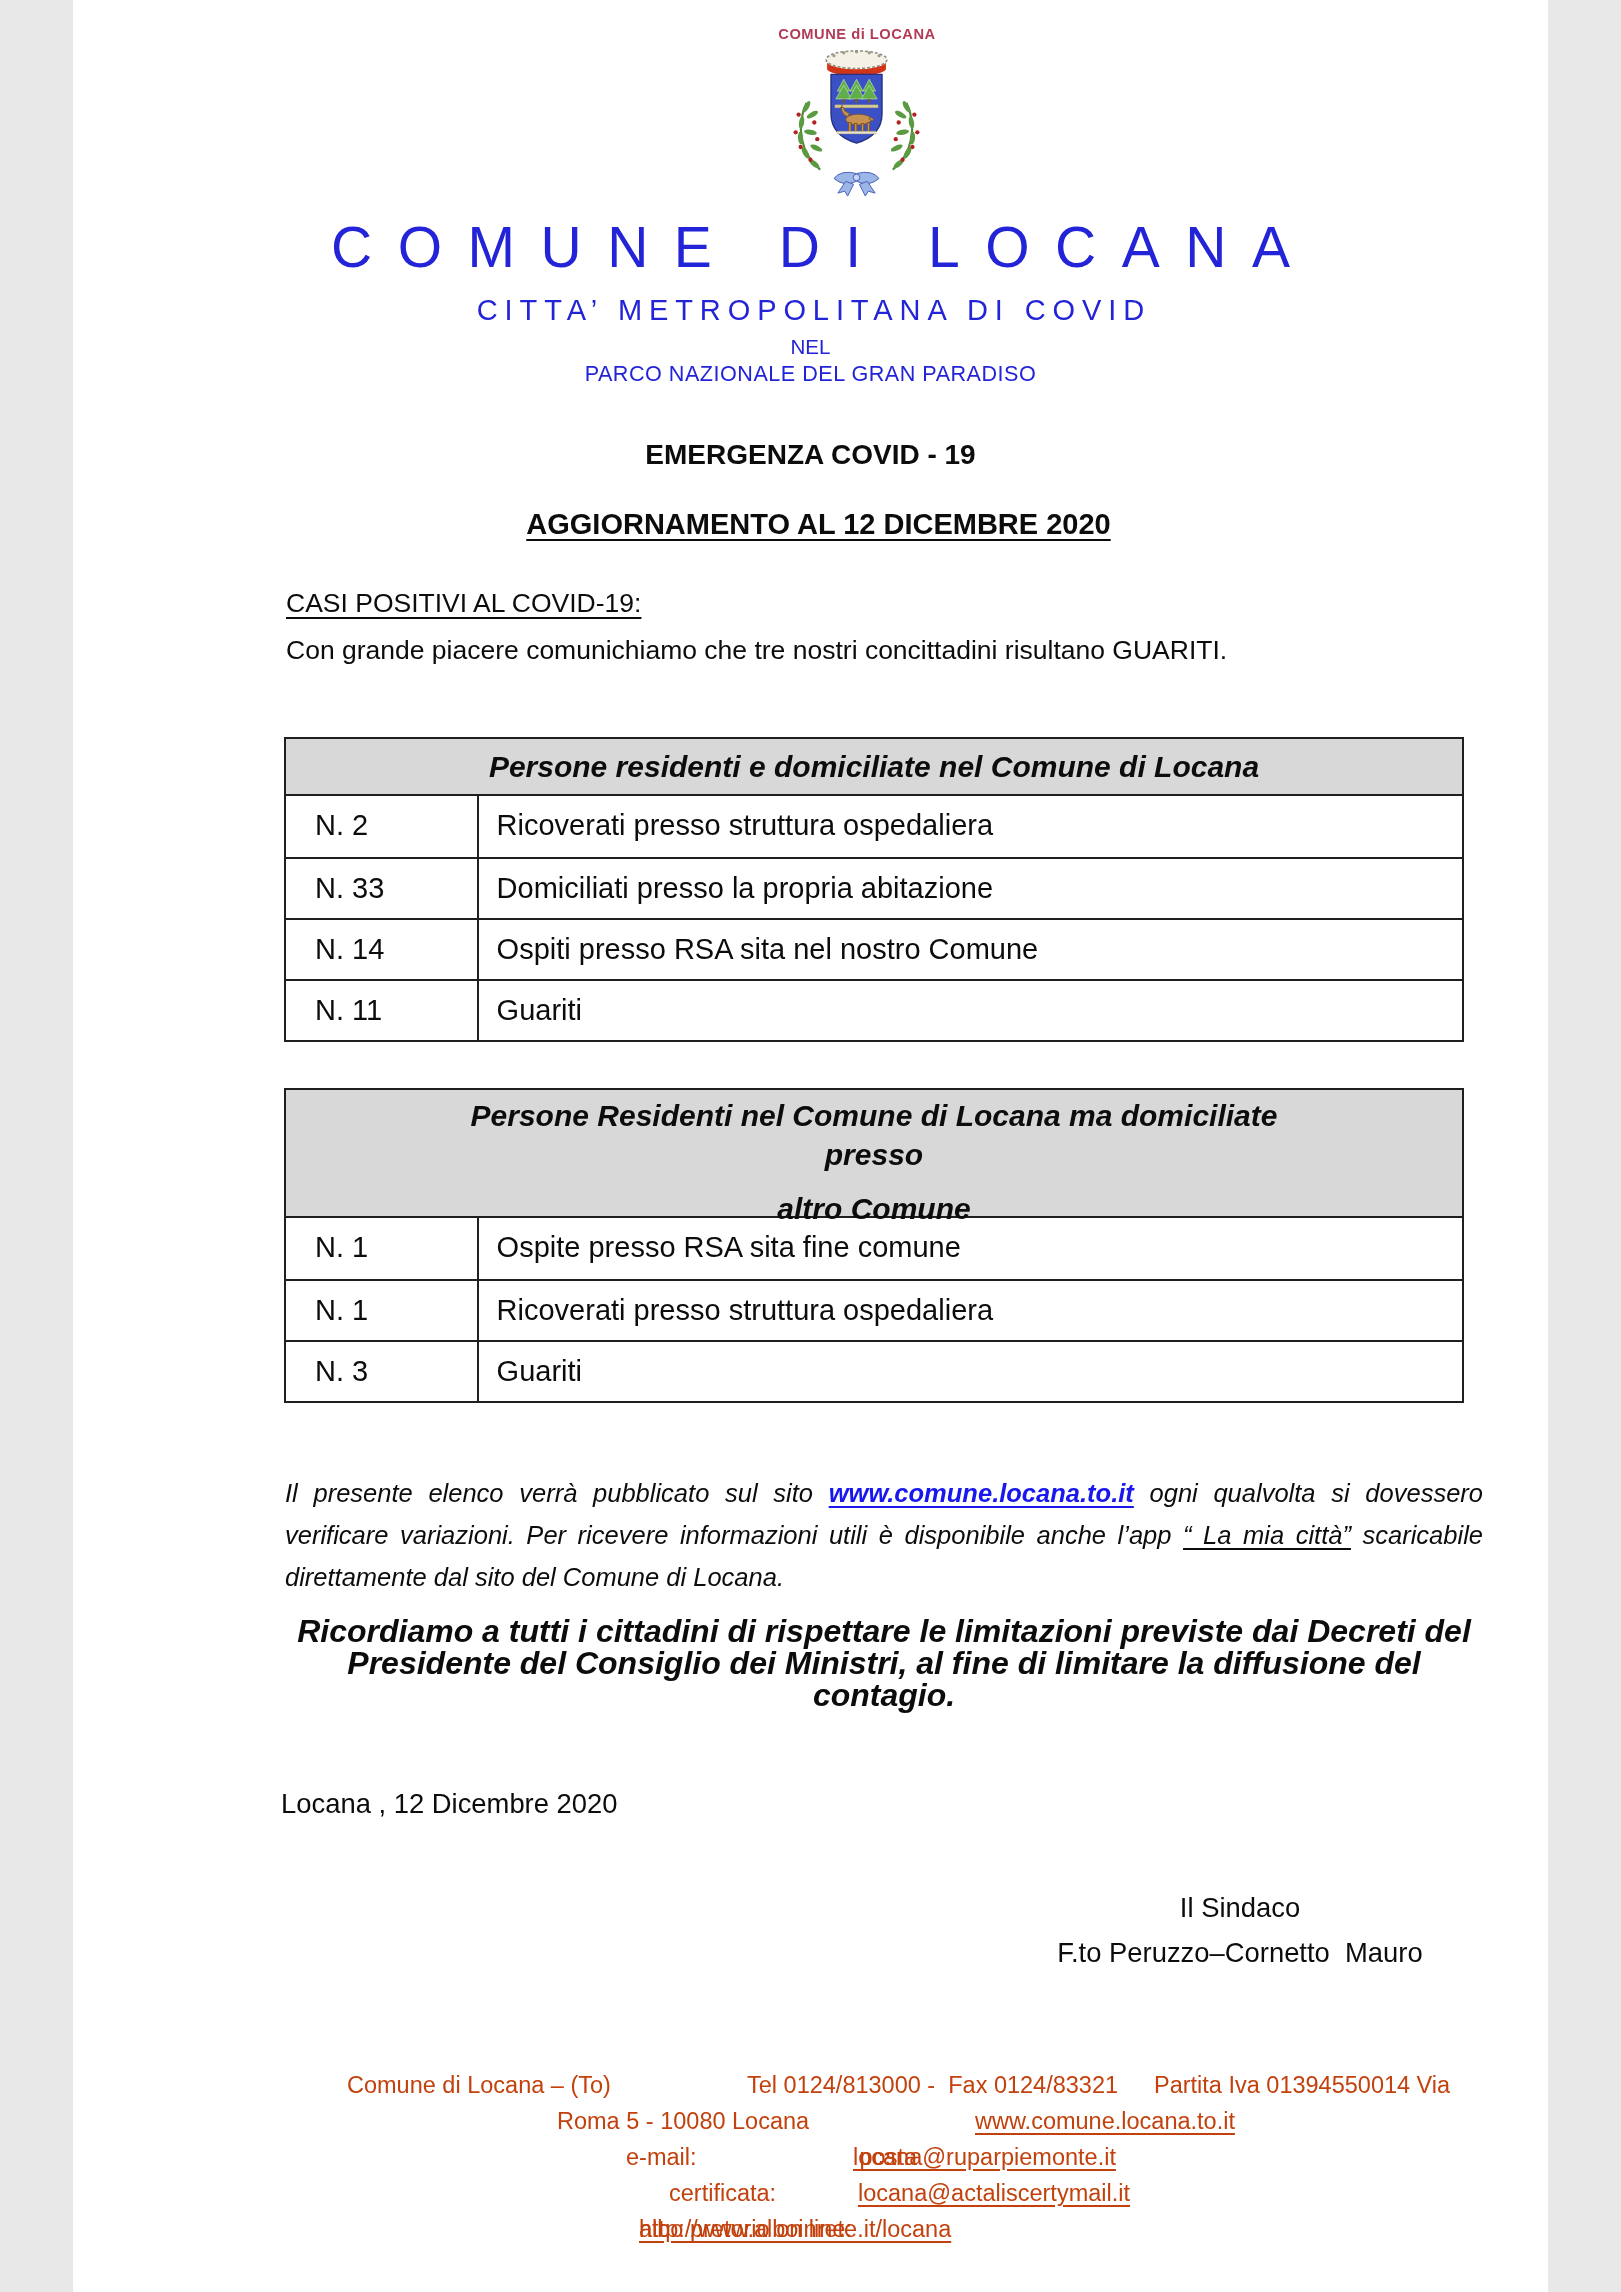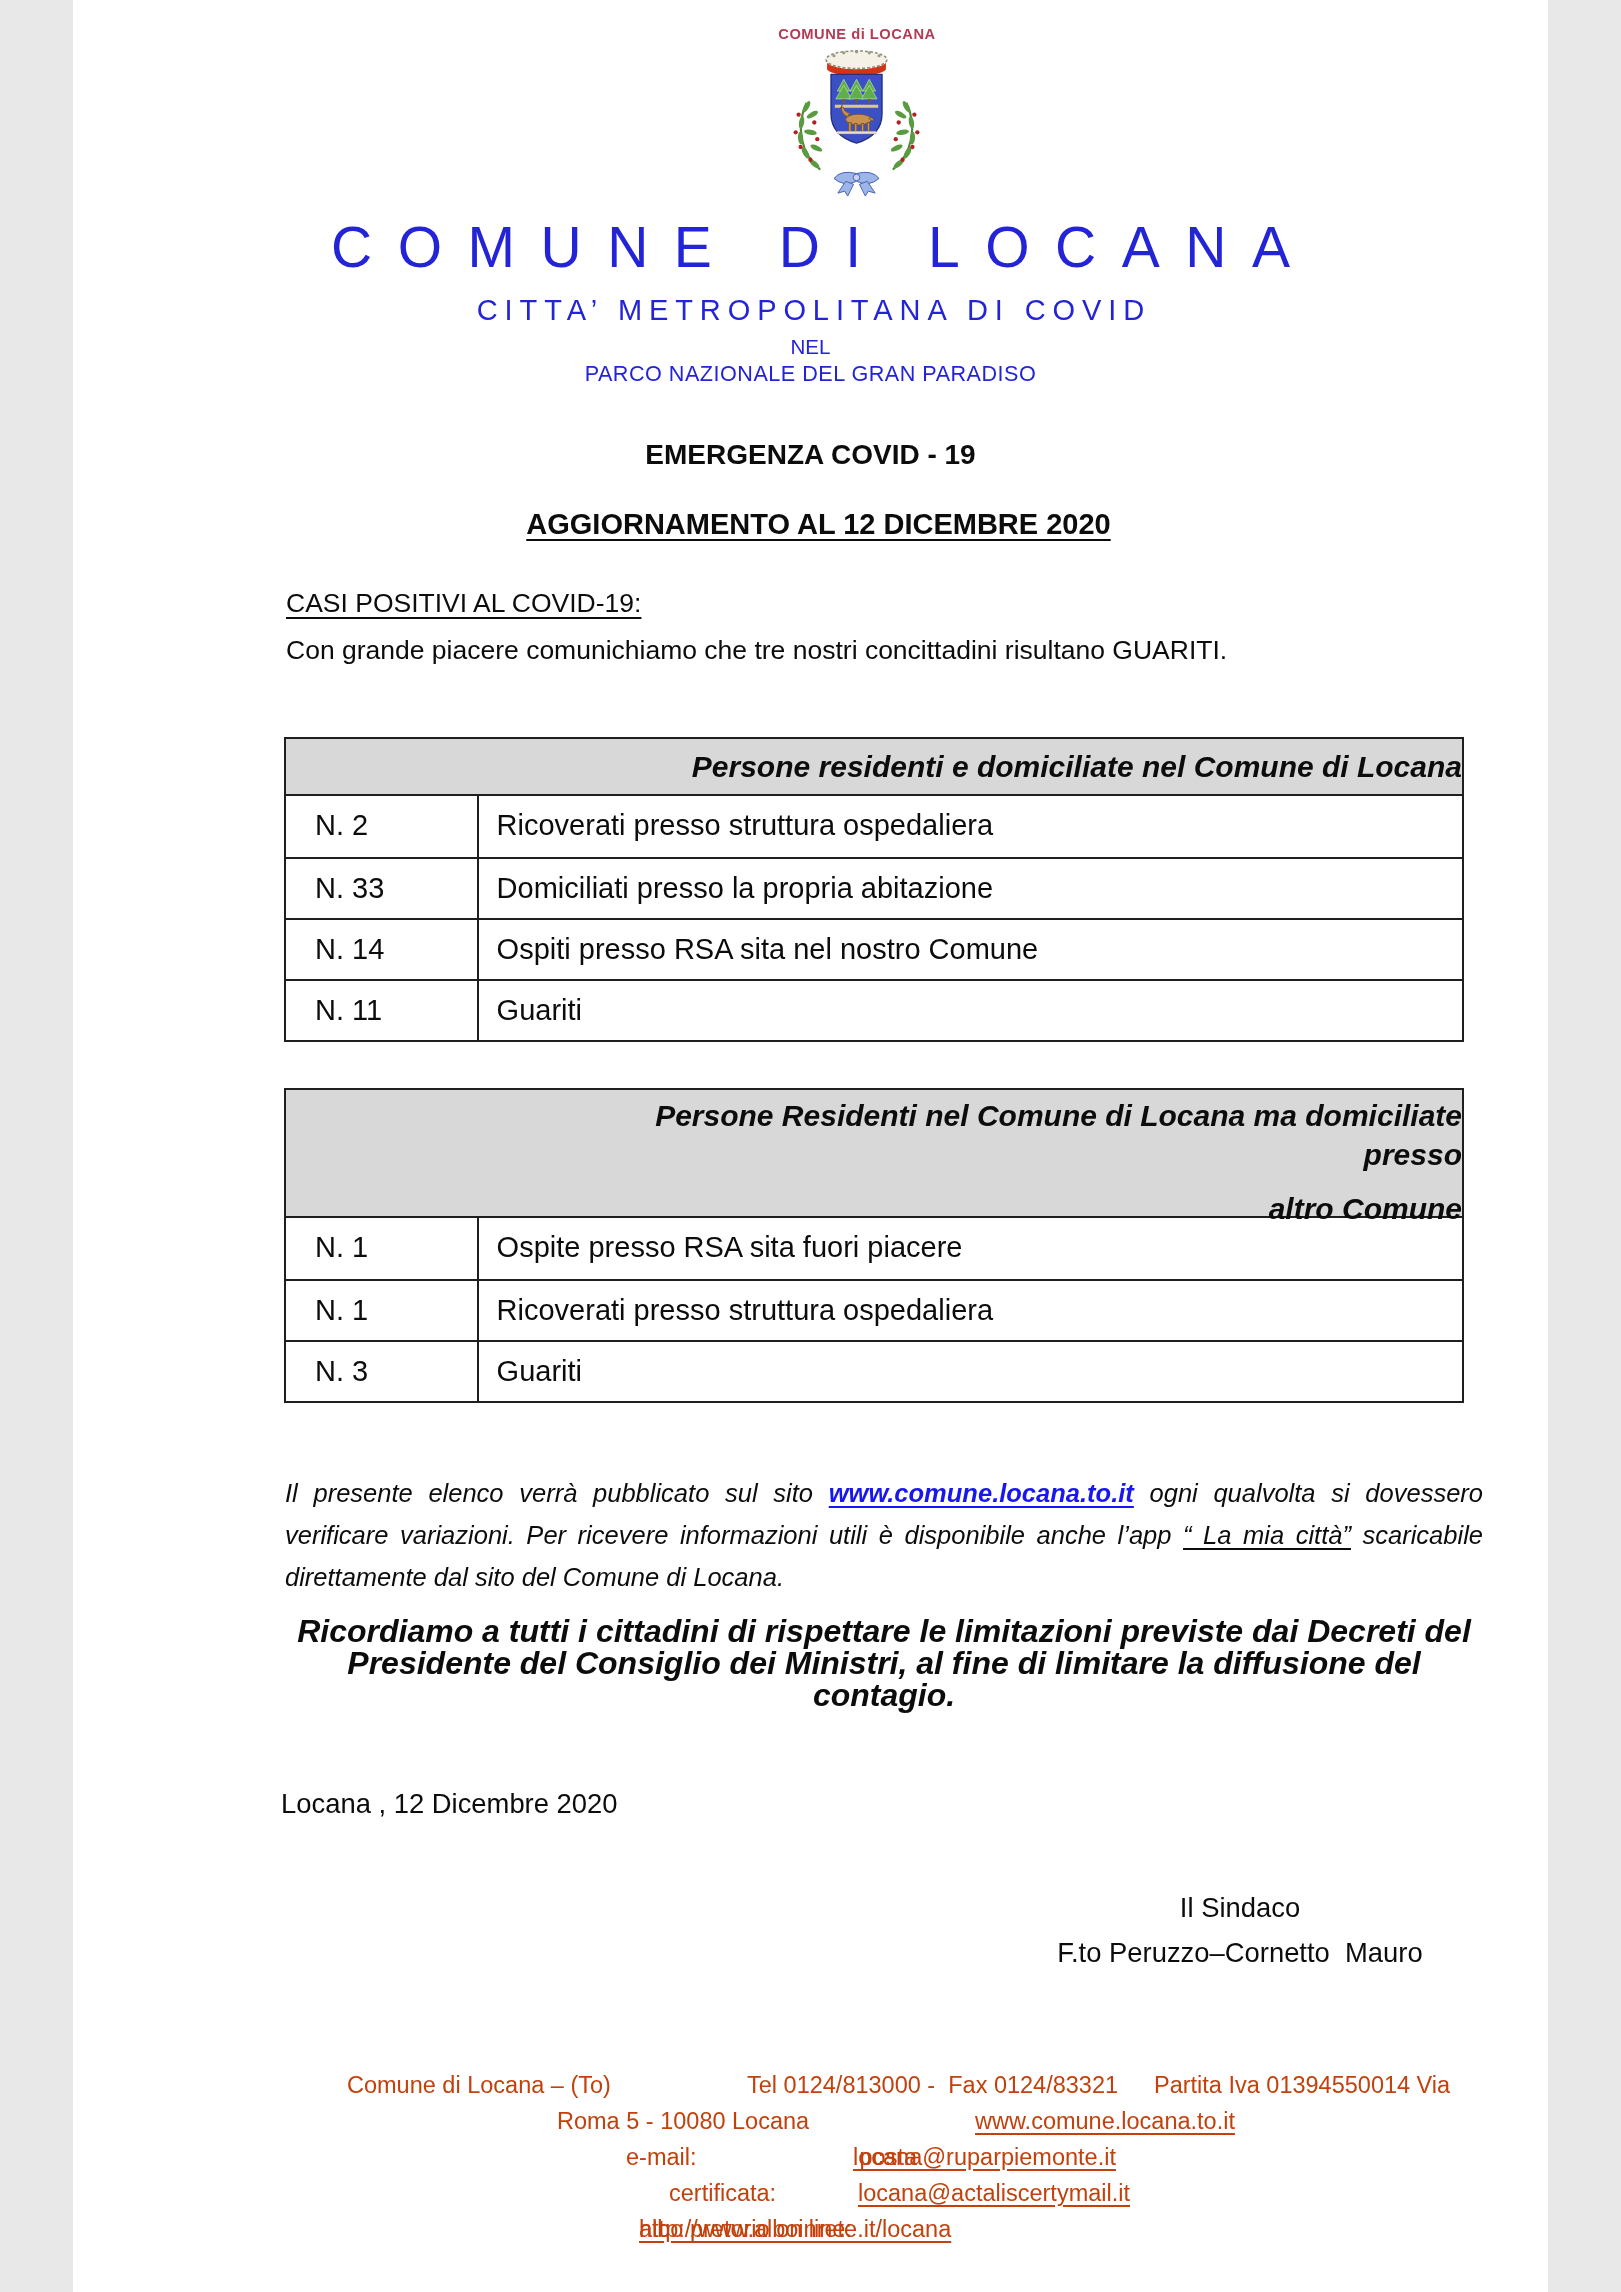--- a/index.html
+++ b/index.html
@@ -58,21 +58,21 @@
   
   .ctable {
     position:absolute; left:211px; width:1180px;
     border:2px solid #1f1f1f; box-sizing:border-box;
     font-size:29px;
   }
   .t1 { top:737px; }
   .t2 { top:1088px; }
   .t-head {
     background:#d8d8d8; border-bottom:2px solid #1f1f1f;
-    text-align:right; font-weight:bold; font-style:italic; font-size:30px;
+    text-align:center; font-weight:bold; font-style:italic; font-size:30px;
   }
   .t1 .t-head { height:55px; line-height:55px; }
   .t2 .t-head { height:128px; padding-top:5.9px; box-sizing:border-box; line-height:39px; }
   .t2 .t-head .gapline { margin-top:14.7px; }
   .t-row { display:flex; height:61px; box-sizing:border-box; }
   .t-row + .t-row { border-top:2px solid #1f1f1f; }
   .t-c1 {
     width:193px; box-sizing:border-box; border-right:2px solid #1f1f1f;
     padding:12.7px 0 0 29px;
   }
@@ -240,21 +240,21 @@
   </div>
 
   <div class="ctable t2">
     <div class="t-head">
       <div>Persone Residenti nel Comune di Locana ma domiciliate</div>
       <div>presso</div>
       <div class="gapline">altro Comune</div>
     </div>
     <div class="t-row">
       <div class="t-c1">N. 1</div>
-      <div class="t-c2">Ospite presso RSA sita fuori piacere</div>
+      <div class="t-c2">Ospite presso RSA sita fine comune</div>
     </div>
     <div class="t-row">
       <div class="t-c1">N. 1</div>
       <div class="t-c2">Ricoverati presso struttura ospedaliera</div>
     </div>
     <div class="t-row">
       <div class="t-c1">N. 3</div>
       <div class="t-c2">Guariti</div>
     </div>
   </div>

